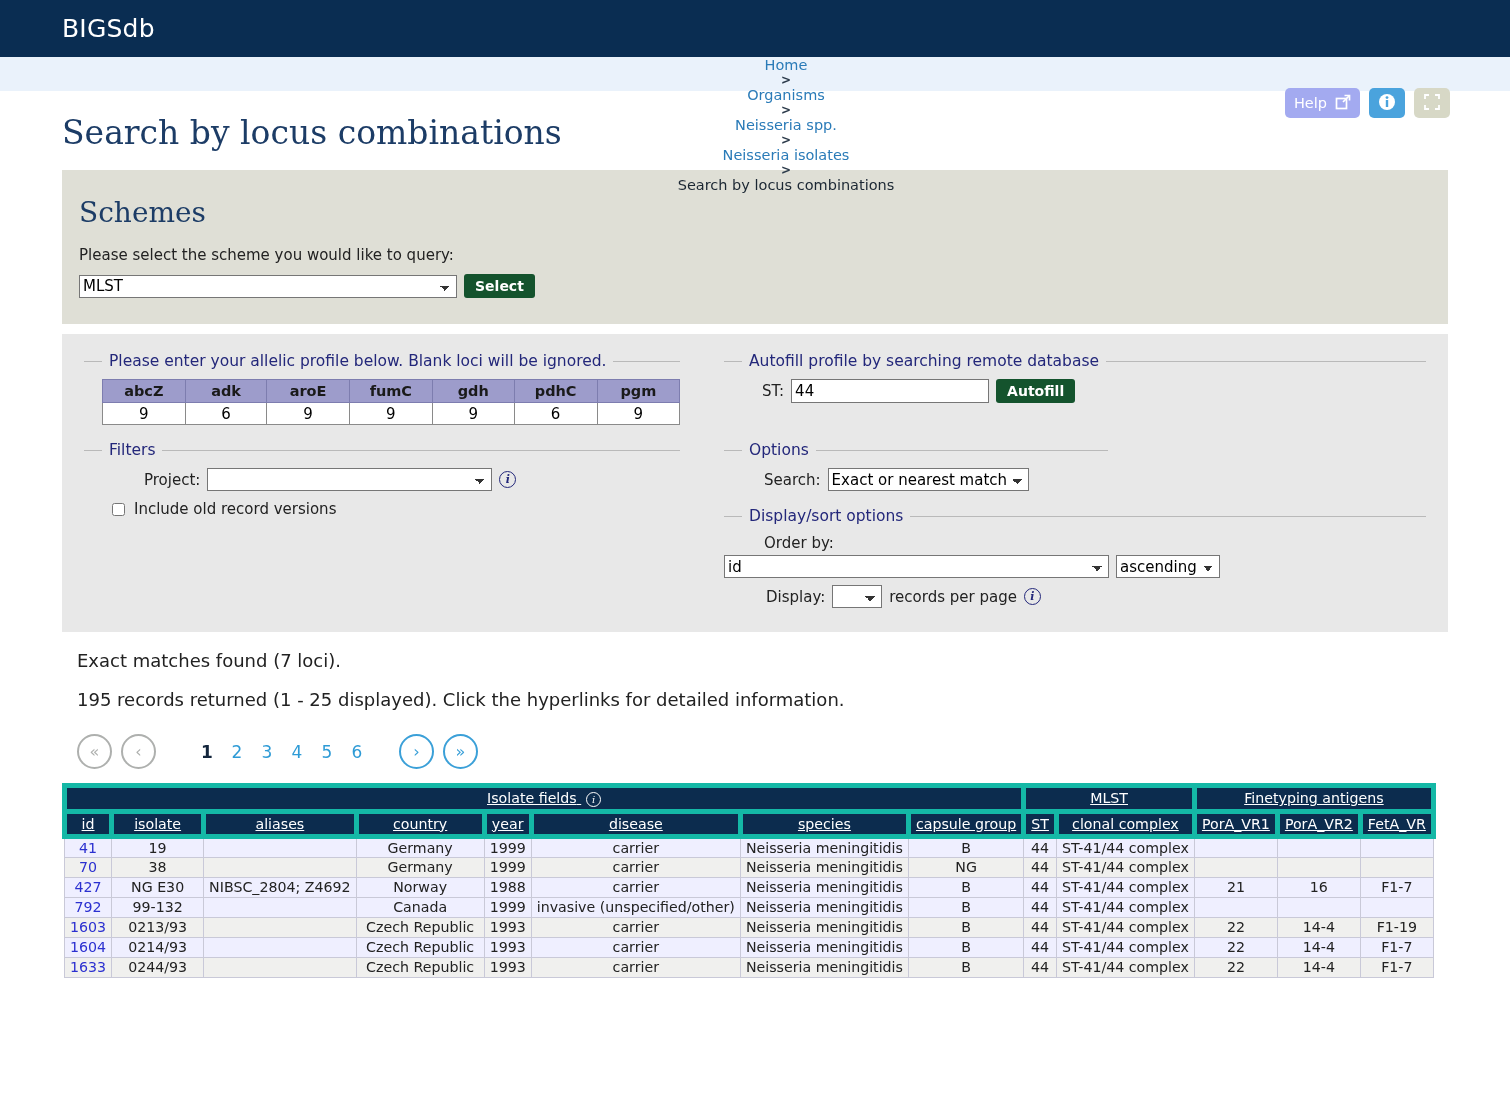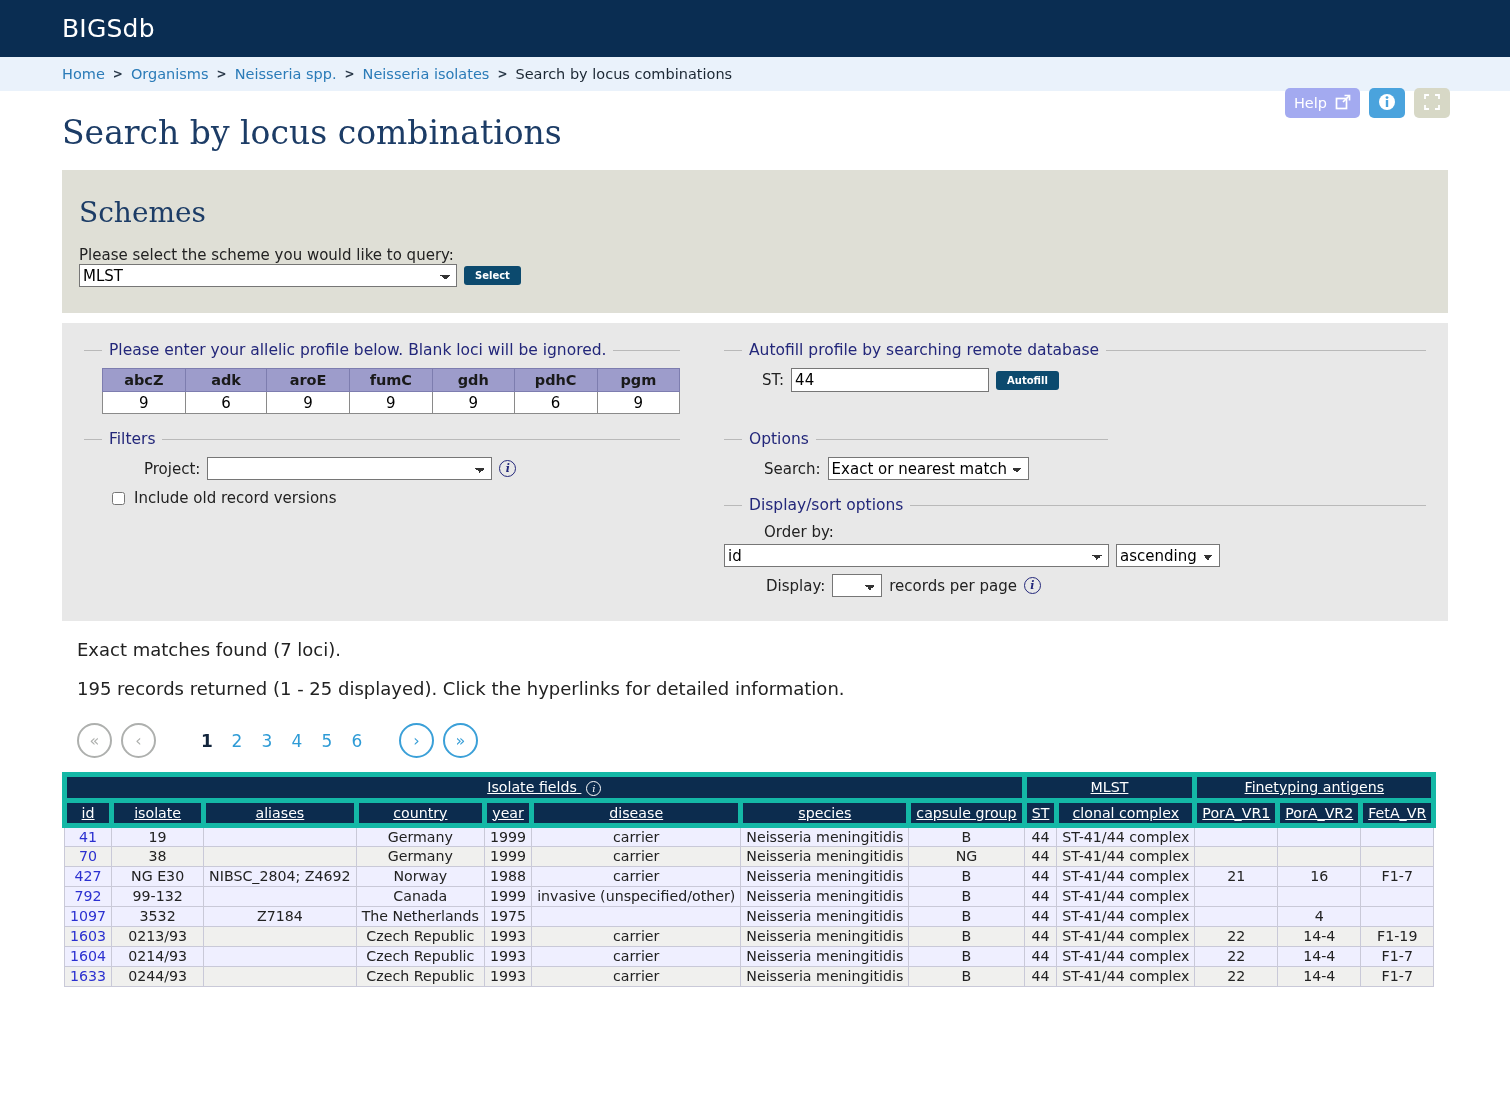--- a/index.html
+++ b/index.html
@@ -26,20 +26,21 @@
     letter-spacing:.2px;
   }
 
   
   #crumbbar {
     height:34px;
     background:#eaf2fb;
     display:flex; align-items:center;
     padding-left:62px;
     font-size:14.5px;
+    flex-direction:column;
   }
   #crumbbar a { color:#2a7bb8; text-decoration:none; }
   #crumbbar .sep { color:#2b3a4a; margin:0 8px; font-weight:bold; font-size:12px; }
   #crumbbar .cur { color:#1b2733; }
 
   
   #floatbtns {
     position:absolute; right:60px; top:88px;
     display:flex; gap:9px; align-items:center;text-align:center;
   }
@@ -65,43 +66,43 @@
   #schemes {
     margin:0 62px 0 62px;
     background:#dfdfd6;
     padding:26px 0 26px 17px;
   }
   #schemes h2 {
     font-family:"DejaVu Serif", serif;
     font-weight:normal; font-size:28px;
     color:#1c3c66; margin:0 16px 17px 0;
   }
-  #schemes .lead { font-size:15px; color:#222; }
+  #schemes .lead { font-size:15px; margin-bottom:10px; color:#222; }
   .row-inline { display:flex; align-items:center; gap:7px; }
 
   select, input[type=text] {
     font-family:"DejaVu Sans", sans-serif;
     font-size:15px;
     border:1px solid #767676;
     background:#fff;
     height:23px;
     padding:1px 3px;
     color:#000;
   }
   select { -webkit-appearance:none; appearance:none;
            background-image:linear-gradient(45deg,transparent 50%,#333 50%),
                             linear-gradient(135deg,#333 50%,transparent 50%);
            background-position:calc(100% - 11px) 10px, calc(100% - 6px) 10px;
            background-size:5px 5px,5px 5px;
            background-repeat:no-repeat;
            padding-right:20px; }
 
   .btn-blue {
-    background:#0c4a6e; color:#fff; border:none; border-radius:3px;
-    font-family:"DejaVu Sans", sans-serif; font-size:10px; font-weight:bold;
+    background:#14532d; color:#fff; border:none; border-radius:3px;
+    font-family:"DejaVu Sans", sans-serif; font-size:14px; font-weight:bold;
     padding:4px 11px; cursor:pointer;
   }
 
   
   #qform {
     margin:10px 62px 0 62px;
     background:#e8e8e8;
     padding:4px 0 22px 0;
     position:relative;
   }
@@ -460,35 +461,20 @@
           <td>1999</td>
           <td>invasive (unspecified/other)</td>
           <td>Neisseria meningitidis</td>
           <td>B</td>
           <td>44</td>
           <td>ST-41/44 complex</td>
           <td></td>
           <td></td>
           <td></td>
         </tr>
-        <tr class="odd">
-          <td class="idcell"><a href="#">1097</a></td>
-          <td>3532</td>
-          <td>Z7184</td>
-          <td>The Netherlands</td>
-          <td>1975</td>
-          <td></td>
-          <td>Neisseria meningitidis</td>
-          <td>B</td>
-          <td>44</td>
-          <td>ST-41/44 complex</td>
-          <td></td>
-          <td>4</td>
-          <td></td>
-        </tr>
         <tr class="even">
           <td class="idcell"><a href="#">1603</a></td>
           <td>0213/93</td>
           <td></td>
           <td>Czech Republic</td>
           <td>1993</td>
           <td>carrier</td>
           <td>Neisseria meningitidis</td>
           <td>B</td>
           <td>44</td>

